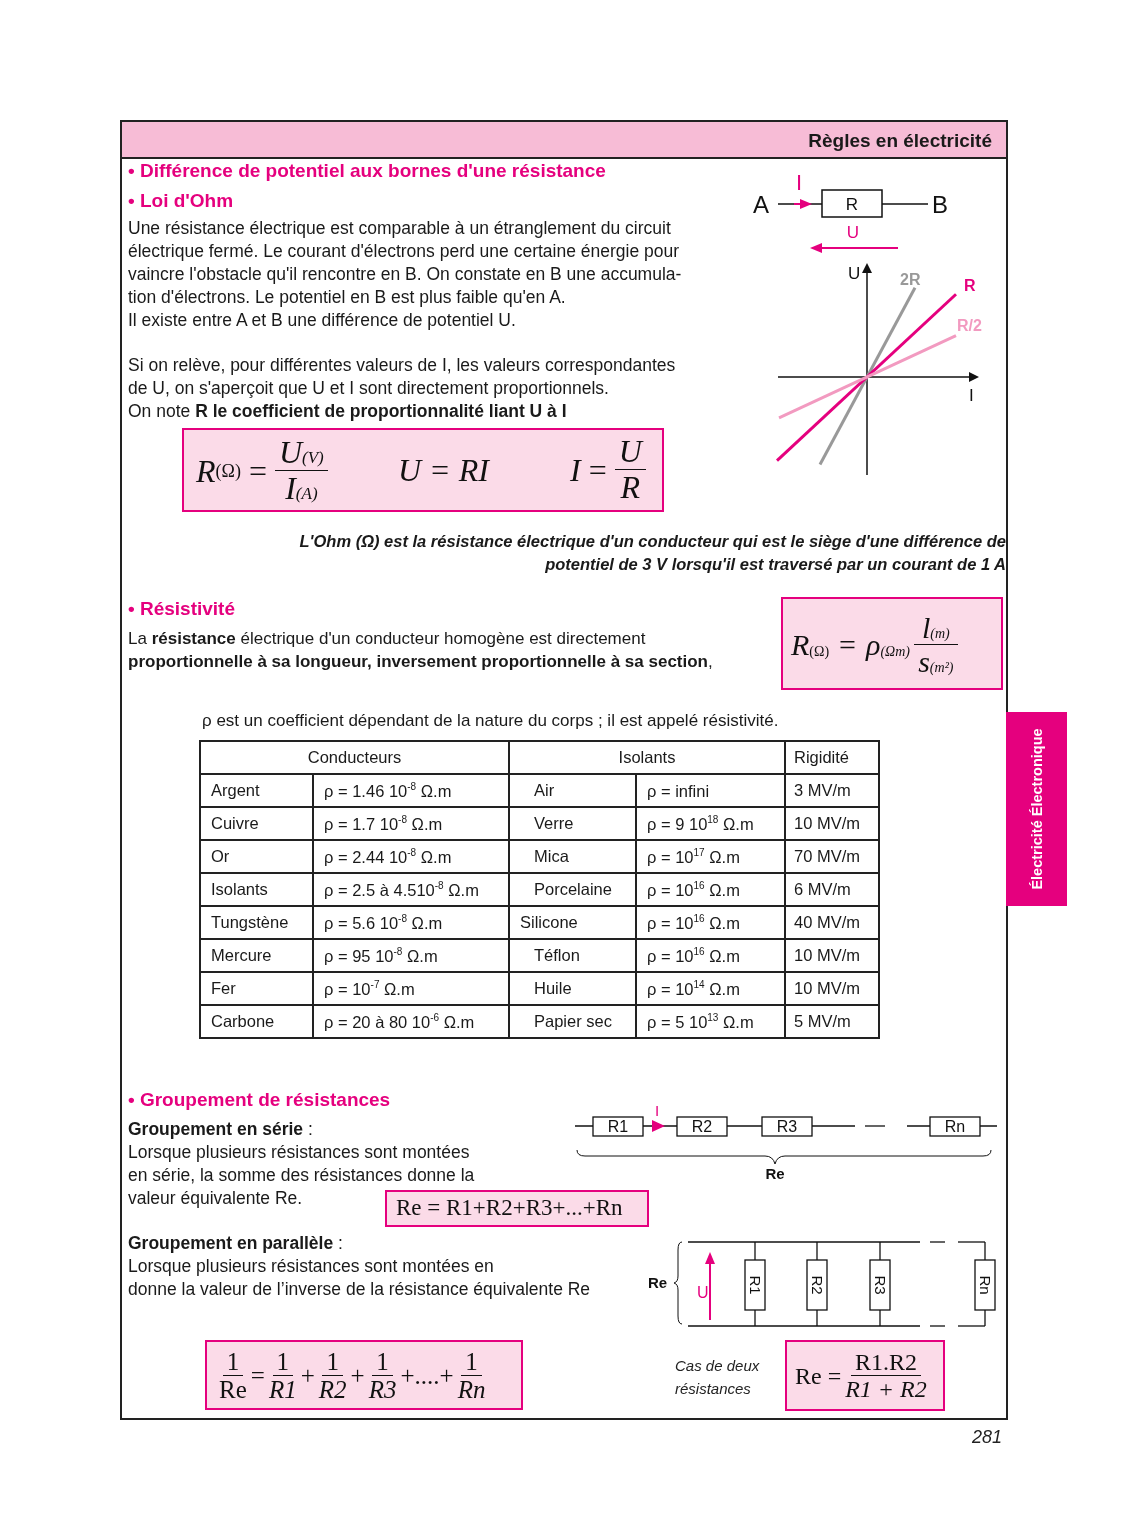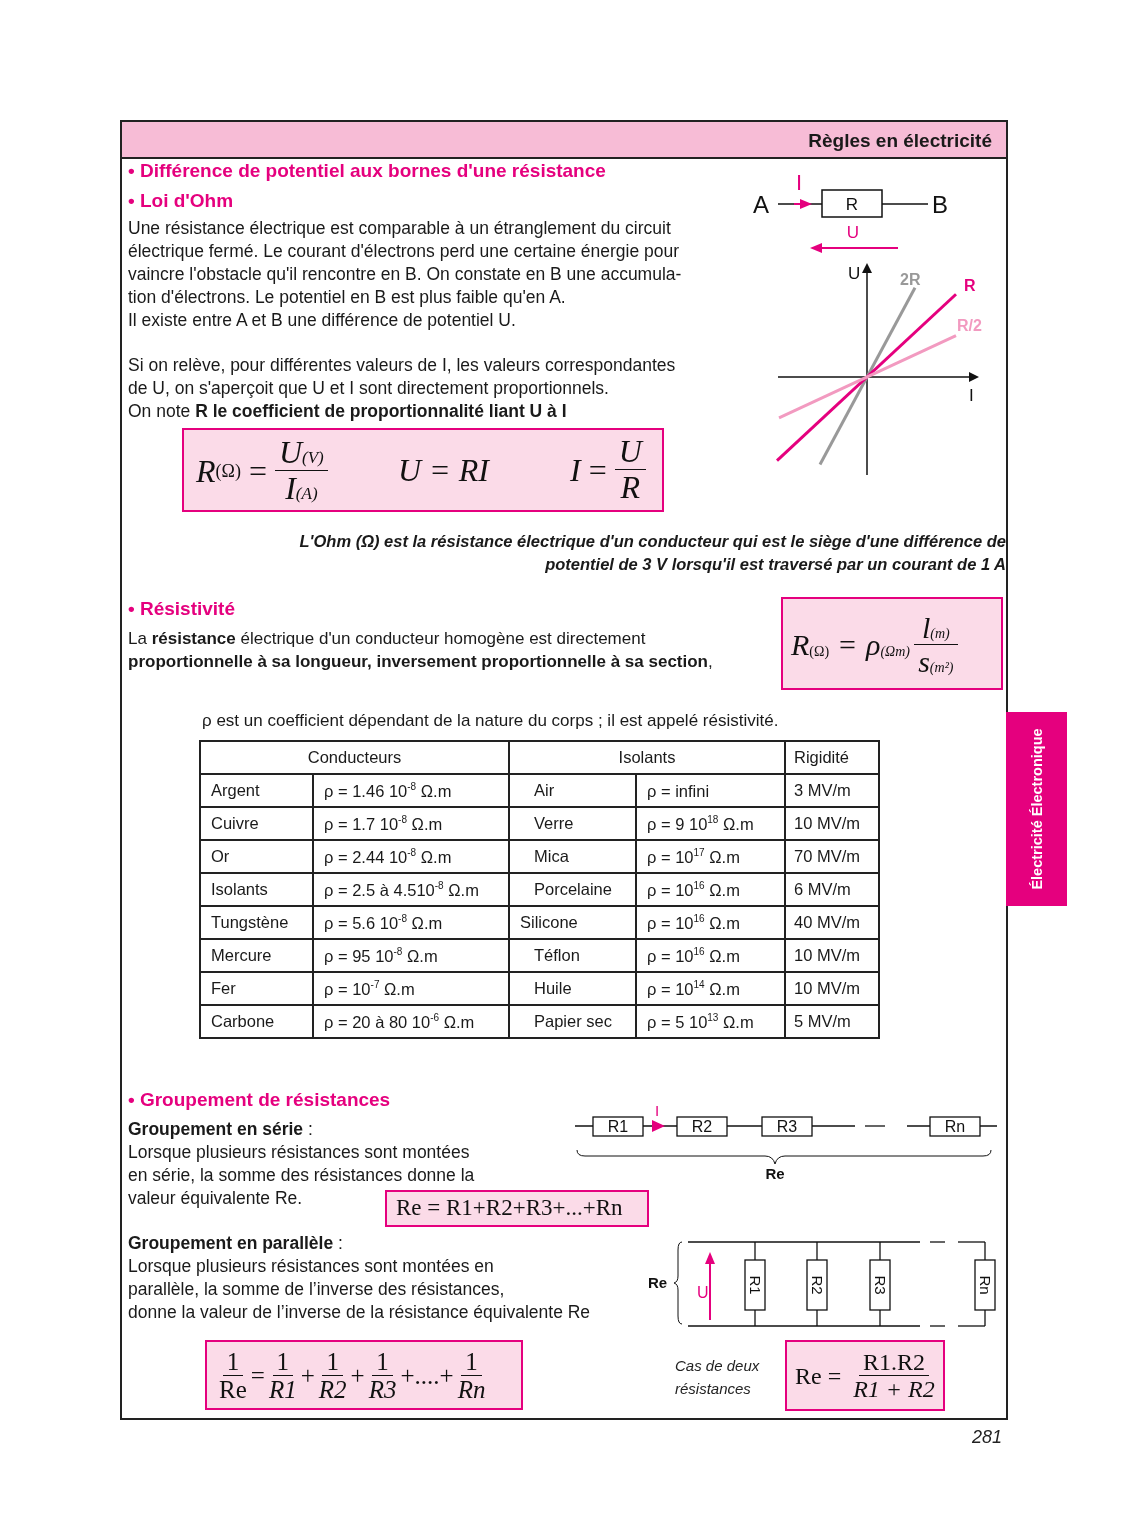--- a/index.html
+++ b/index.html
@@ -234,21 +234,20 @@
       <rect x="365" y="17" width="50" height="19" fill="#fff" stroke="#111" stroke-width="1.3"></rect>
       <text x="390" y="32" font-size="16" text-anchor="middle" fill="#111">Rn</text>
     </g>
   <path d="M12,50 Q12,56 20,56 L200,56 Q208,56 210,64 Q212,56 220,56 L418,56 Q426,56 426,50" fill="none" stroke="#111" stroke-width="1"></path>
   <text x="210" y="79" font-size="15" font-weight="bold" text-anchor="middle" fill="#111">Re</text>
 </svg>
 
 <div class="abs para" style="left:128px; top:1232px; width:540px;">
   <div><b>Groupement en parallèle</b><span> :</span></div>
   <div>Lorsque plusieurs résistances sont montées en</div>
-  <div>parallèle, la somme de l’inverse des résistances,</div>
   <div>donne la valeur de l’inverse de la résistance équivalente Re</div>
 </div>
 
 <svg class="abs" style="left:640px; top:1230px;" width="365" height="105">
   <text x="8" y="58" font-size="15" font-weight="bold" fill="#111">Re</text>
   <path d="M42,12 Q38,12 38,20 L38,46 Q38,52 34,53 Q38,54 38,60 L38,86 Q38,94 42,94" fill="none" stroke="#111" stroke-width="1"></path>
   <line x1="48" y1="12" x2="280" y2="12" stroke="#111" stroke-width="1.3"></line>
   <line x1="48" y1="96" x2="280" y2="96" stroke="#111" stroke-width="1.3"></line>
   <line x1="290" y1="12" x2="305" y2="12" stroke="#111" stroke-width="1.3"></line>
   <line x1="290" y1="96" x2="305" y2="96" stroke="#111" stroke-width="1.3"></line>
@@ -305,21 +304,21 @@
       </span>
   </div>
 </div>
 
 <div class="abs" style="left:675px; top:1354px; font-size:15px; font-style:italic; line-height:23px; color:#222;">
   <div>Cas de deux</div>
   <div>résistances</div>
 </div>
 <div class="fbox" style="left:785px; top:1340px; width:160px; height:71px;">
   <div class="abs math" style="left:8px; top:2px; font-size:24px; display:flex; align-items:center; height:65px; white-space:nowrap;">
-    <span style="margin-right:8px">Re =</span>
+    <span style="">Re =</span>
     <span class="frac">
         <span class="num">R1.R2</span>
         <span class="den mi">R1 + R2</span>
       </span>
   </div>
 </div>
 
 <div class="pagenum">281</div>
 
 </body></html>

